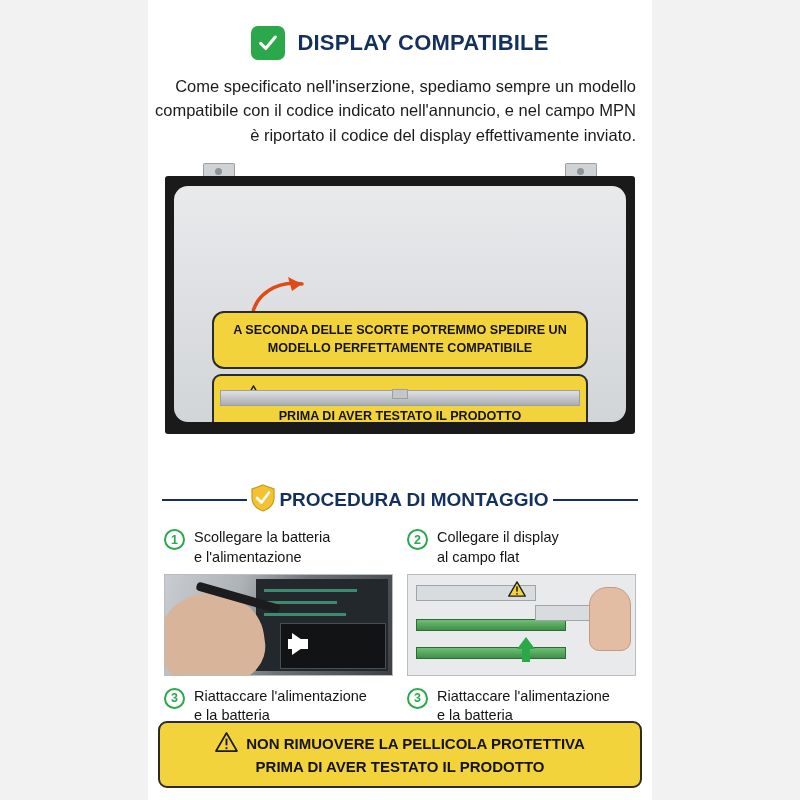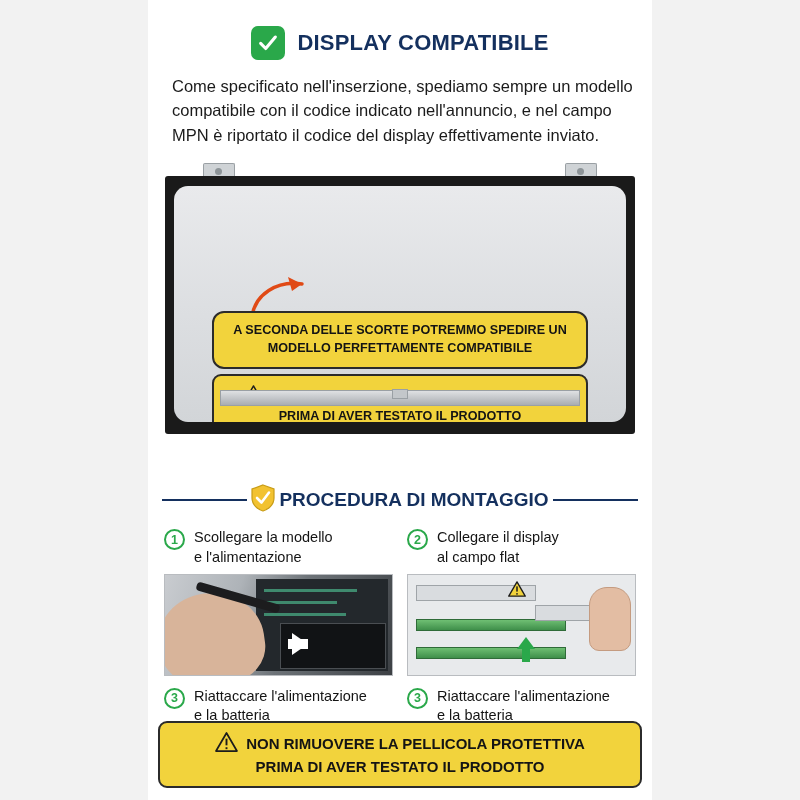--- a/index.html
+++ b/index.html
@@ -59,22 +59,22 @@
   }
   .check-badge svg { display: block; }
   .header-title {
     font-size: 22px;
     font-weight: bold;
     color: #14305e;
     letter-spacing: 0.2px;
   }
 
   .intro {
-    margin: 14px 16px 0 24px;
-    text-align: left;
+    margin: 14px 16px 0 0;
+    text-align: right;
     font-size: 16.5px;
     line-height: 1.48;
     color: #1b1b1b;
   }
 
   
   .panel-wrap {
     position: relative;
     margin: 16px auto 0 auto;
     width: 470px;
@@ -441,21 +441,21 @@
       <div class="proc-title">PROCEDURA DI MONTAGGIO</div>
       <div class="proc-line"></div>
     </div>
 
     <div class="steps">
 
       <div>
         <div class="step-label">
           <span class="step-num">1</span>
           <span class="step-text">
-            <span>Scollegare la modello</span><br>
+            <span>Scollegare la batteria</span><br>
             <span>e l'alimentazione</span>
           </span>
         </div>
         <div class="photo a">
           <div class="pcb">
             <div class="trace" style="left:8px;top:10px;width:70%;height:3px;"></div>
             <div class="trace" style="left:8px;top:22px;width:55%;height:3px;"></div>
             <div class="trace" style="left:8px;top:34px;width:62%;height:3px;"></div>
           </div>
           <div class="batt"></div>

